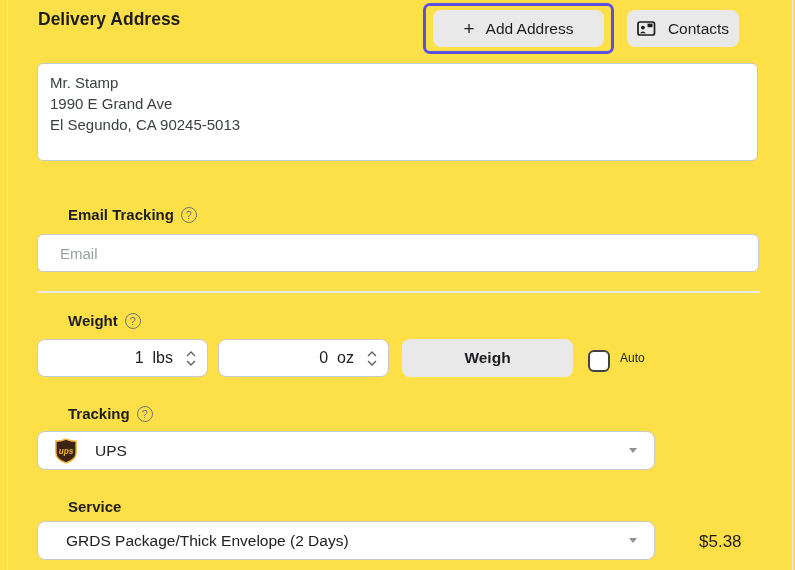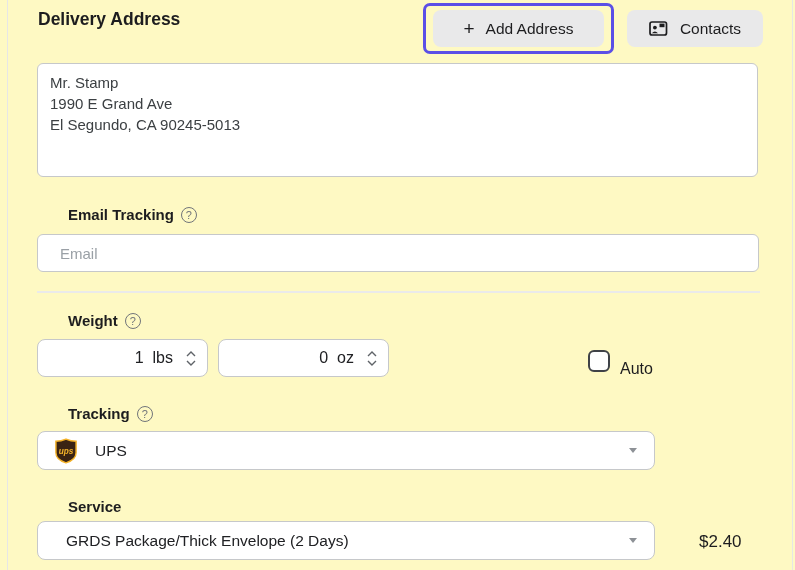--- a/index.html
+++ b/index.html
@@ -1,32 +1,32 @@
 <!DOCTYPE html>
 <html><head>
 <meta charset="utf-8">
 <style>
   html,body{margin:0;padding:0;background:#fff;}
-  .page{position:relative;width:795px;height:570px;background:#fef9c3;overflow:hidden;
+  .page{position:relative;width:795px;height:570px;background:#fde047;overflow:hidden;
         font-family:"Liberation Sans",sans-serif;color:#1d1d1f;}
   .edge{position:absolute;top:0;bottom:0;width:1px;background:#e6e6e6;}
   .edge-left{left:7px;} .edge-right{left:792px;}
 
   .heading{position:absolute;left:38px;top:9px;font-size:17.5px;font-weight:700;}
 
   .highlight-box{position:absolute;left:423px;top:3px;width:191px;height:51px;
         border:3px solid #5b4fe6;border-radius:7px;box-sizing:border-box;
         display:flex;align-items:center;justify-content:center;}
   .btn{display:flex;align-items:center;justify-content:center;background:#e9e9ea;
         border:none;border-radius:8px;font-family:inherit;font-size:15.5px;color:#1d1d1f;cursor:pointer;}
   .add-btn{width:171px;height:37px;gap:11px;}
   .plus{font-size:19px;line-height:1;font-weight:400;}
-  .contacts-btn{position:absolute;left:627px;top:10px;width:136px;height:37px;gap:12px;}
+  .contacts-btn{position:absolute;left:627px;top:10px;width:112px;height:37px;gap:12px;}
 
-  .textarea{position:absolute;left:37px;top:63px;width:721px;height:114px;box-sizing:border-box;
+  .textarea{position:absolute;left:37px;top:63px;width:721px;height:98px;box-sizing:border-box;
         border:1px solid #c6c8ca;border-radius:6px;padding:8px 12px;resize:none;outline:none;
         font-family:"Liberation Sans",sans-serif;font-size:15px;line-height:21px;color:#3c4043;background:#fff;}
 
   .label-row{position:absolute;display:flex;align-items:center;gap:7px;
         font-size:15px;font-weight:700;color:#1d1d1f;margin-left:31px;}
   .help{width:16px;height:16px;box-sizing:border-box;border:1.5px solid #71757a;border-radius:50%;
         display:flex;align-items:center;justify-content:center;
         font-size:11px;font-weight:400;color:#71757a;cursor:pointer;}
 
   .text-input{position:absolute;left:37px;top:234px;width:722px;height:38px;box-sizing:border-box;
@@ -41,21 +41,21 @@
         display:flex;align-items:center;justify-content:flex-end;padding:0 11px 0 12px;
         font-size:16px;color:#202124;}
   .spin-lbs{left:37px;} .spin-oz{left:218px;}
   .unit{margin-left:9px;}
   .stepper{margin-left:13px;display:flex;flex-direction:column;gap:3px;align-items:center;cursor:pointer;}
 
   .weigh-btn{position:absolute;left:402px;top:339px;width:171px;height:38px;font-weight:600;}
 
   .checkbox{position:absolute;left:588px;top:350px;width:22px;height:22px;box-sizing:border-box;
         border:2px solid #3f4247;border-radius:6px;background:#fff;cursor:pointer;}
-  .auto-label{position:absolute;left:620px;top:360px;font-size:16px;color:#1d1d1f;}
+  .auto-label{position:absolute;left:620px;top:351px;font-size:12px;color:#1d1d1f;}
 
   .select{position:absolute;left:37px;width:618px;height:39px;box-sizing:border-box;
         border:1px solid #c6c8ca;border-radius:8px;background:#fff;cursor:pointer;
         display:flex;align-items:center;padding:0 17px;font-size:15.5px;color:#202124;justify-content:flex-end;}
   .carrier-select{top:431px;} .service-select{top:521px;padding-left:28px;}
   .caret{margin-left:auto;width:0;height:0;border-left:4.5px solid transparent;
         border-right:4.5px solid transparent;border-top:5.5px solid #8d9196;}
   .ups-logo{margin-right:18px;flex:0 0 auto;display:flex;}
 
   .price{position:absolute;left:699px;top:532px;font-size:17px;color:#1d1d1f;}
@@ -124,20 +124,21 @@
     <span class="stepper">
       <svg width="10" height="6" viewBox="0 0 10 6">
           <path d="M1 5 L5 1 L9 5" fill="none" stroke="#5f6368" stroke-width="1.4"></path>
         </svg>
       <svg width="10" height="6" viewBox="0 0 10 6">
           <path d="M1 1 L5 5 L9 1" fill="none" stroke="#5f6368" stroke-width="1.4"></path>
         </svg>
     </span>
   </div>
 
+  <button class="btn weigh-btn">Weigh</button>
 
   <div class="checkbox"></div>
   <div class="auto-label">Auto</div>
 
   <div class="label-row" style="left:37px;top:405px;">
     <span>Tracking</span>
     <span class="help">?</span>
   </div>
 
   <div class="select carrier-select">
@@ -154,14 +155,14 @@
   <div class="label-row" style="left:37px;top:498px;flex-direction:column;">
     <span>Service</span>
     <span class="help">?</span>
   </div>
 
   <div class="select service-select">
     <span>GRDS Package/Thick Envelope (2 Days)</span>
     <span class="caret"></span>
   </div>
 
-  <div class="price">$2.40</div>
+  <div class="price">$5.38</div>
 </div>
 
 </body></html>

